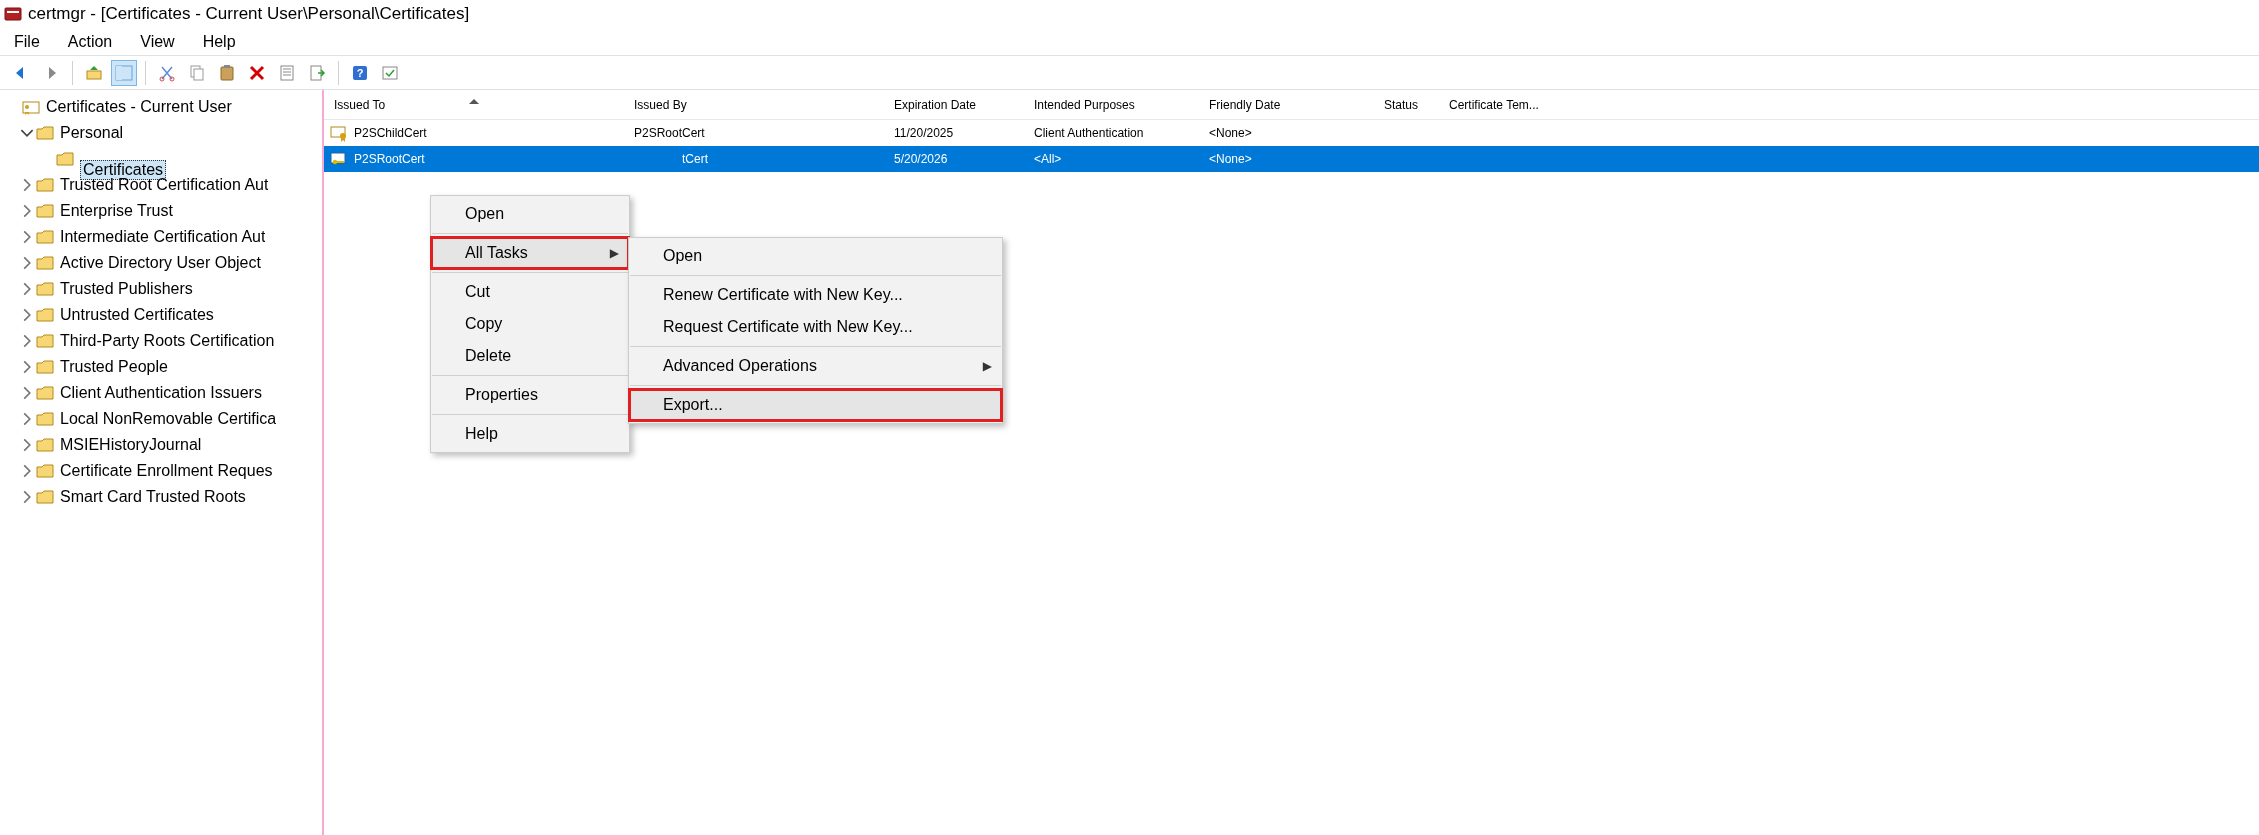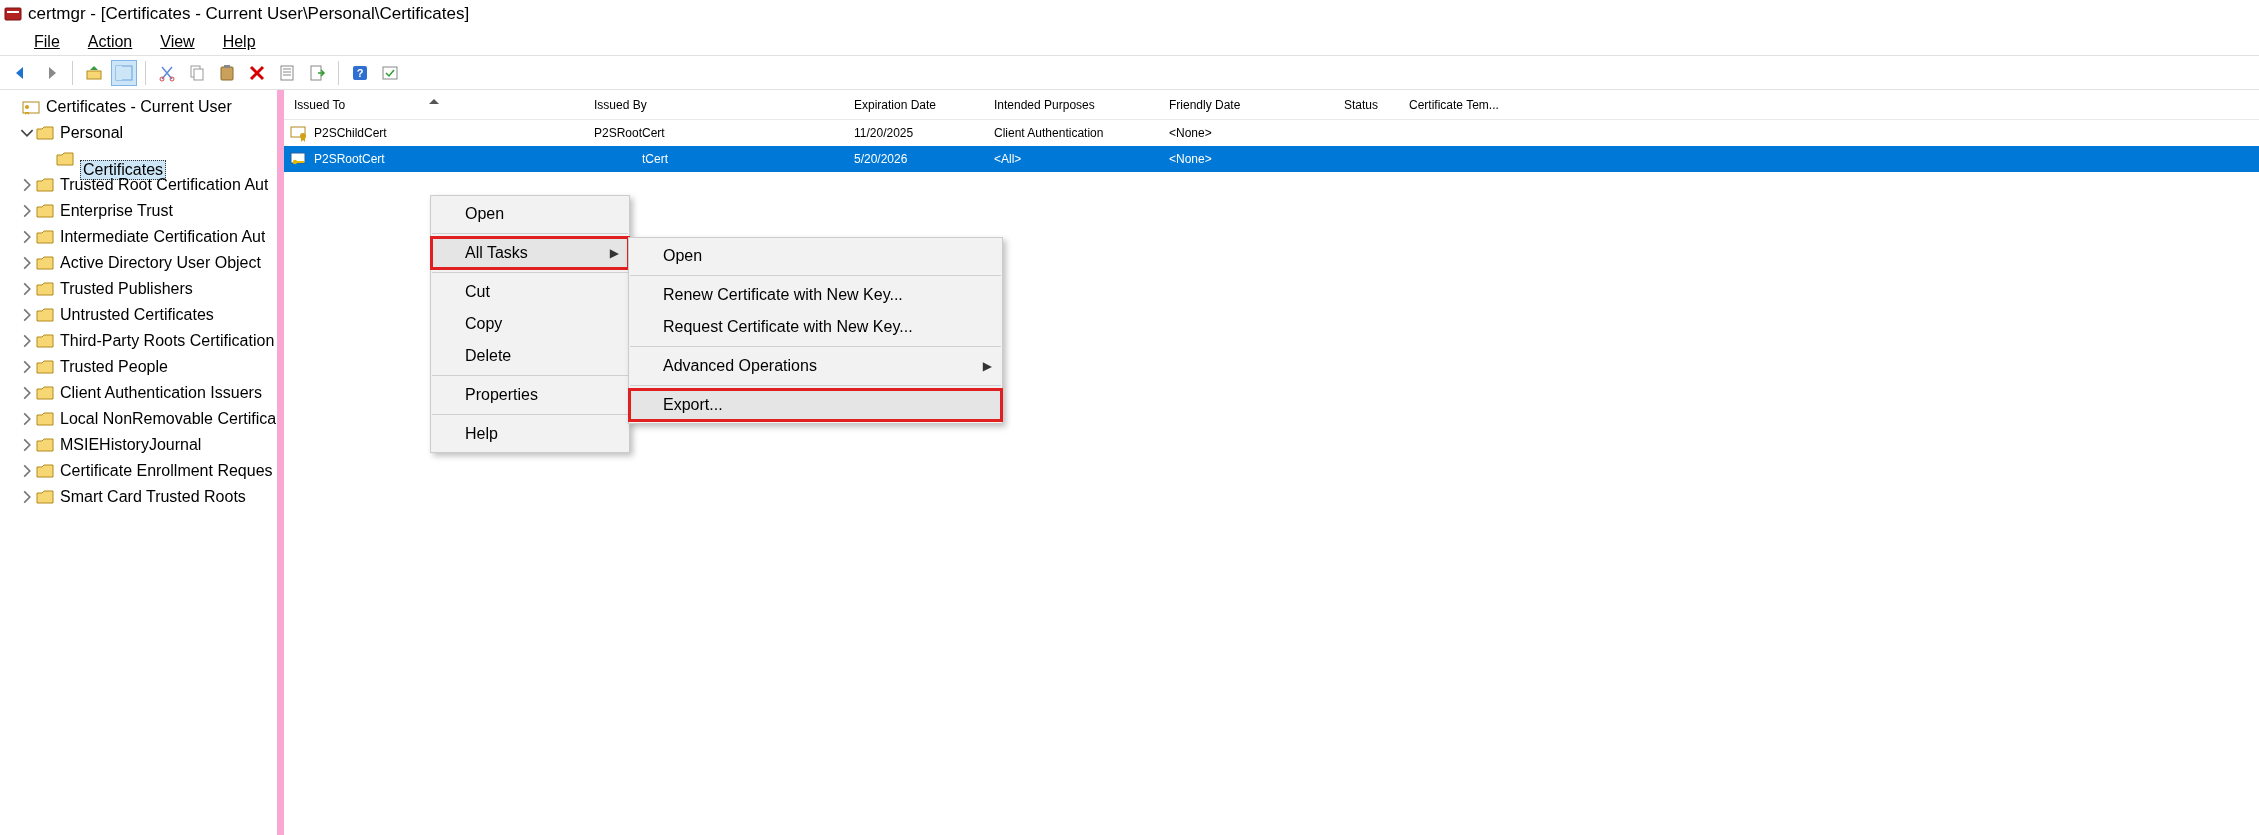--- a/index.html
+++ b/index.html
@@ -5,35 +5,35 @@
   * { box-sizing: border-box; font-family: "Segoe UI", Tahoma, sans-serif; }
   html, body { margin: 0; padding: 0; height: 100%; background: #fff; font-size: 15px; }
   .window { width: 2259px; height: 835px; background:#fff; position: relative; overflow:hidden; }
 
   
   .titlebar { height: 28px; display:flex; align-items:center; padding-left:4px; font-size:17px; color:#000; }
   .titlebar .app-icon { width:18px; height:18px; margin-right:6px; display:flex; align-items:center; justify-content:center; }
   .titlebar .app-icon svg { width:18px; height:18px; }
 
   
-  .menubar { height: 28px; display:flex; align-items:center; border-bottom:1px solid #e1e1e1; padding-left:20px; font-size:16px;text-decoration:underline; }
+  .menubar { height: 28px; display:flex; align-items:center; border-bottom:1px solid #e1e1e1; padding-left:0; font-size:16px; }
   .menubar .menu-item { padding: 2px 14px; cursor:default; }
 
   
   .toolbar { height: 34px; display:flex; align-items:center; padding-left:6px; border-bottom:1px solid #e1e1e1; gap:0; }
   .toolbar .sep { width:1px; height:24px; background:#d0d0d0; margin: 0 6px; }
   .toolbar .tbtn { width:26px; height:26px; display:flex; align-items:center; justify-content:center; margin:0 2px; border:1px solid transparent; }
   .toolbar .tbtn.active { border:1px solid #7eb4ea; background:#cde6f7; }
   .toolbar svg { width:18px; height:18px; }
 
   
   .content { position:absolute; top:90px; bottom:0; left:0; right:0; display:flex; }
 
   
-  .tree { width: 284px; border-right:7px solid #f9a8d4; padding-top:4px; overflow:hidden; font-size:16px; white-space:nowrap; }
+  .tree { width: 324px; border-right:2px solid #f9a8d4; padding-top:4px; overflow:hidden; font-size:16px; white-space:nowrap; }
   .tree-row { display:flex; align-items:center; height:26px; padding-left: 6px; cursor:default; }
   .tree-row .exp { width:14px; height:14px; margin-right:2px; display:flex; align-items:center; justify-content:center; font-size:10px; color:#5a5a5a; }
   .tree-row .icon { width:18px; height:18px; margin-right:6px; display:flex; align-items:center; justify-content:center; }
   .tree-row .label { overflow:hidden; text-overflow:clip; }
   .tree-row.selected .label { background:#cde6f7; border:1px dotted #333; padding:0 2px;margin-top:21px; }
   .tree-row.level1 { padding-left: 6px; }
   .tree-row.level2 { padding-left: 20px; }
   .tree-row.level3 { padding-left: 56px; }
 
   

